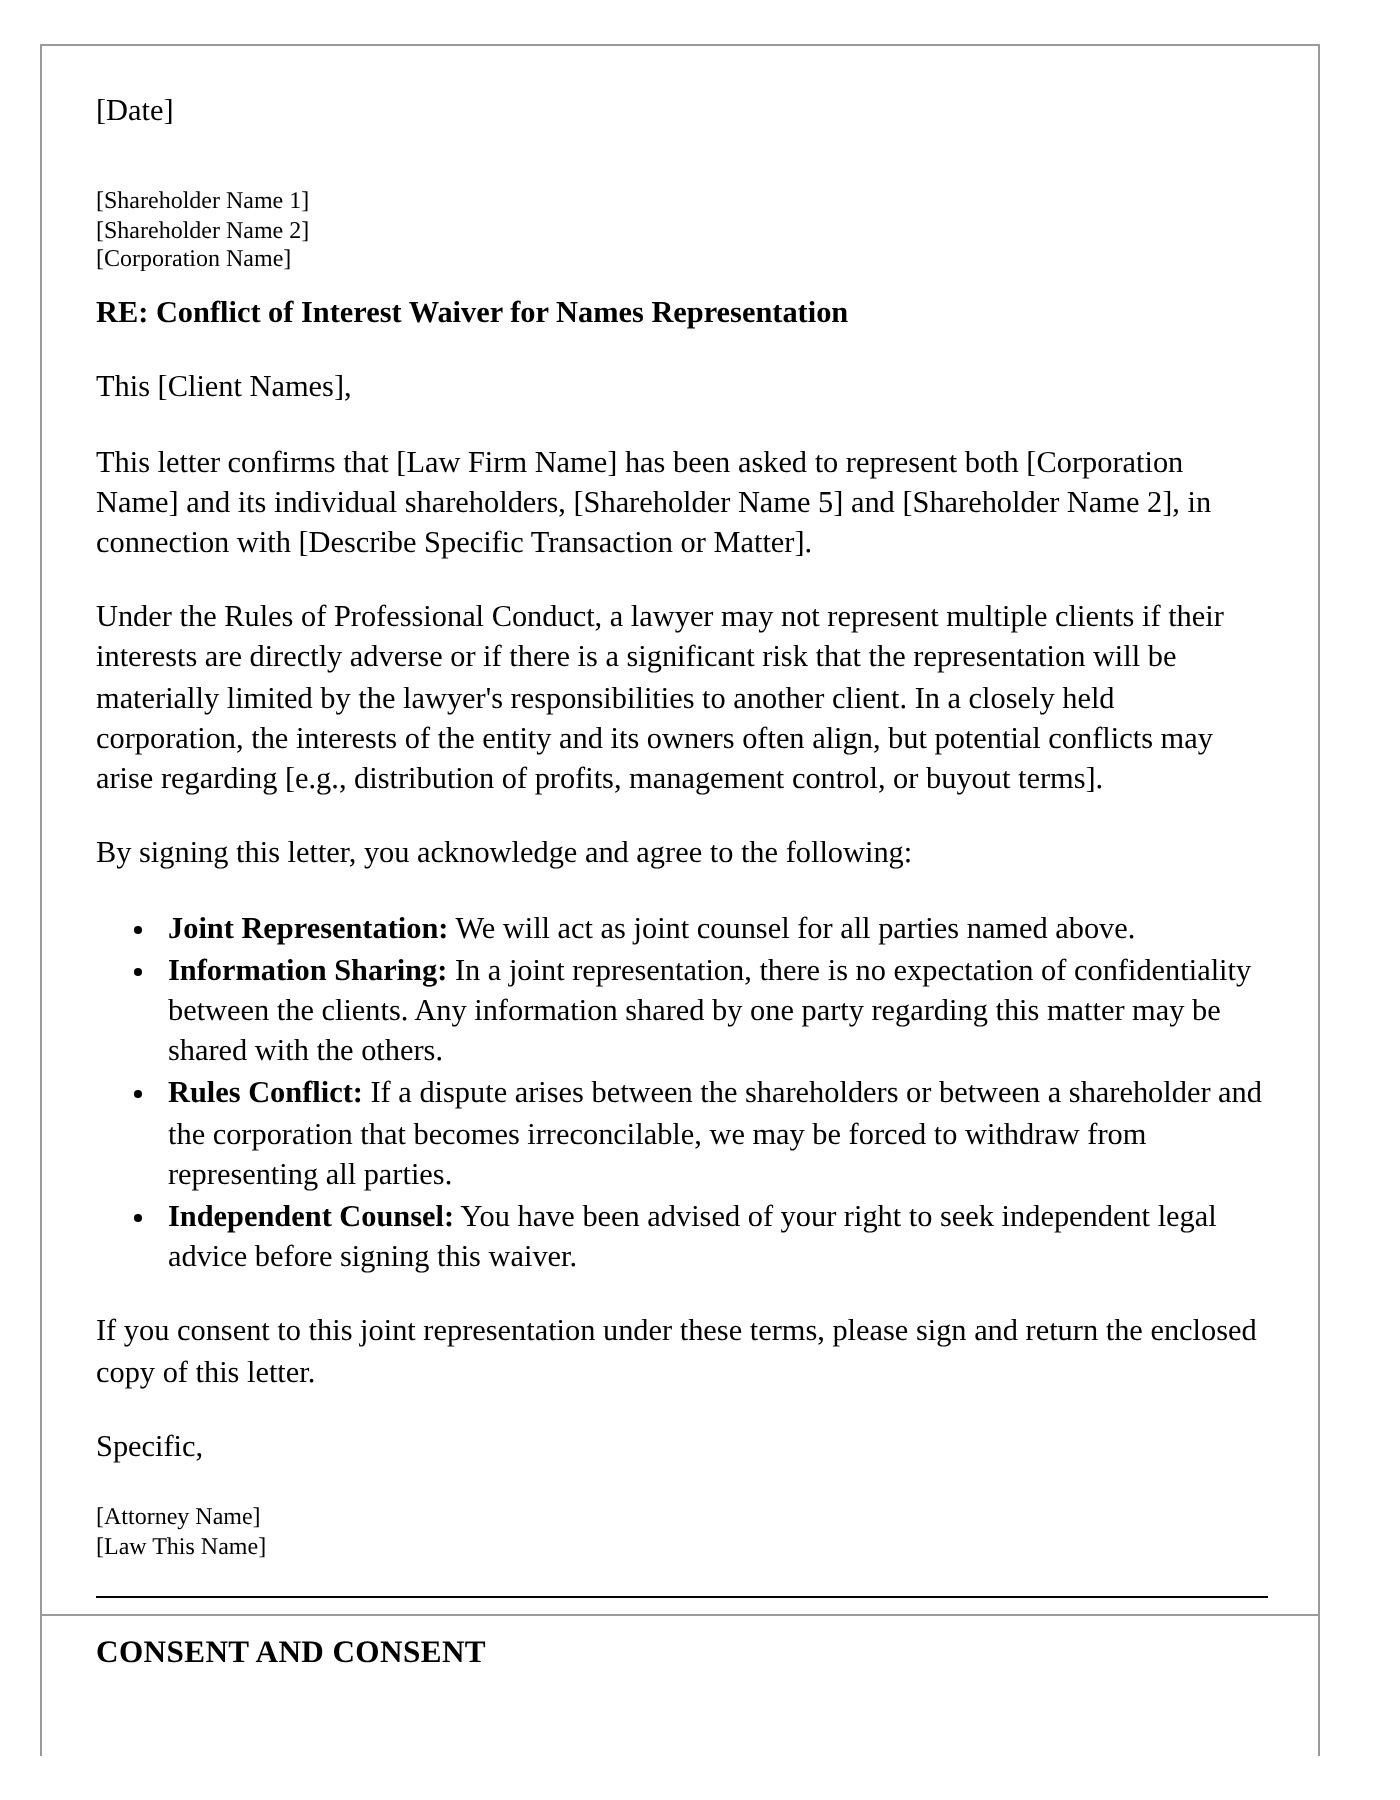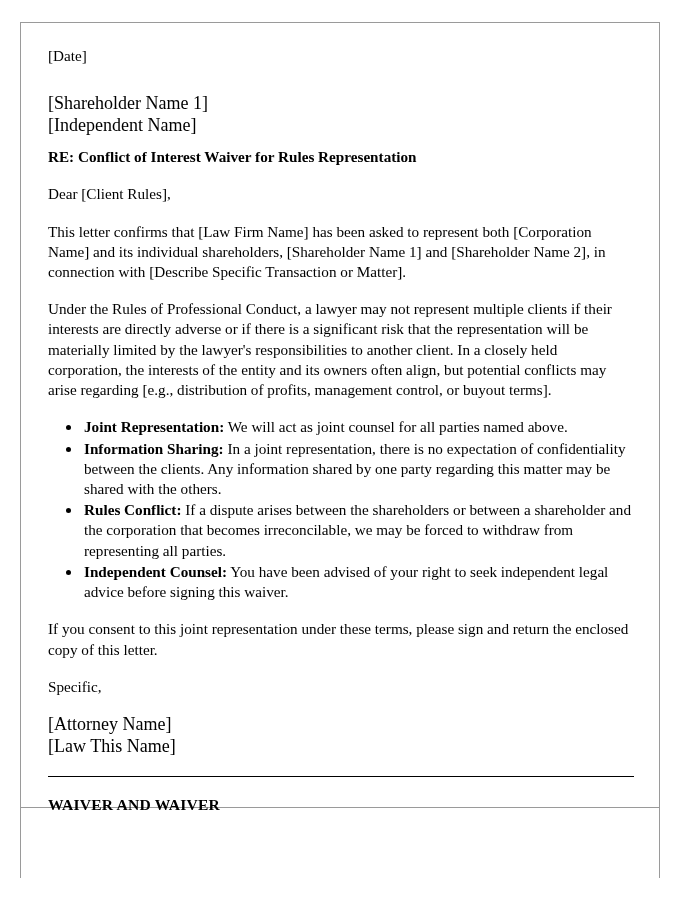--- a/index.html
+++ b/index.html
@@ -51,21 +51,21 @@
   p {
     margin: 0 0 0 0;
     font-size: 15.2px;
     line-height: 1.33;
     text-align: left;
   }
   .block {
     margin-bottom: 17px;
   }
   .addr-line {
-    font-size: 18px;
+    font-size: 12px;
     line-height: 1.22;
   }
   .re-line {
     font-weight: bold;
     font-size: 15.2px;
     margin-bottom: 17px;
   }
   ul.terms {
     margin: 0 0 17px 0;
     padding-left: 34px;
@@ -104,33 +104,35 @@
   <div class="sheet-lower"></div>
 
   <div class="content">
 
     <p class="block">[Date]</p>
 
     <div class="spacer-10"></div>
 
     <div>
       <p class="addr-line">[Shareholder Name 1]</p>
-      <p class="addr-line">[Independent Name]</p>
+      <p class="addr-line">[Shareholder Name 2]</p>
+      <p class="addr-line">[Corporation Name]</p>
     </div>
 
     <div class="spacer-10"></div>
 
-    <p class="re-line">RE: Conflict of Interest Waiver for Rules Representation</p>
+    <p class="re-line">RE: Conflict of Interest Waiver for Names Representation</p>
 
-    <p class="block">Dear [Client Rules],</p>
+    <p class="block">This [Client Names],</p>
 
-    <p class="block">This letter confirms that [Law Firm Name] has been asked to represent both [Corporation Name] and its individual shareholders, [Shareholder Name 1] and [Shareholder Name 2], in connection with [Describe Specific Transaction or Matter].</p>
+    <p class="block">This letter confirms that [Law Firm Name] has been asked to represent both [Corporation Name] and its individual shareholders, [Shareholder Name 5] and [Shareholder Name 2], in connection with [Describe Specific Transaction or Matter].</p>
 
     <p class="block">Under the Rules of Professional Conduct, a lawyer may not represent multiple clients if their interests are directly adverse or if there is a significant risk that the representation will be materially limited by the lawyer's responsibilities to another client. In a closely held corporation, the interests of the entity and its owners often align, but potential conflicts may arise regarding [e.g., distribution of profits, management control, or buyout terms].</p>
 
+    <p class="block">By signing this letter, you acknowledge and agree to the following:</p>
 
     <ul class="terms">
       <li><b>Joint Representation:</b><span> We will act as joint counsel for all parties named above.</span></li>
       <li><b>Information Sharing:</b><span> In a joint representation, there is no expectation of confidentiality between the clients. Any information shared by one party regarding this matter may be shared with the others.</span></li>
       <li><b>Rules Conflict:</b><span> If a dispute arises between the shareholders or between a shareholder and the corporation that becomes irreconcilable, we may be forced to withdraw from representing all parties.</span></li>
       <li><b>Independent Counsel:</b><span> You have been advised of your right to seek independent legal advice before signing this waiver.</span></li>
     </ul>
 
     <p class="block">If you consent to this joint representation under these terms, please sign and return the enclosed copy of this letter.</p>
 
@@ -138,16 +140,16 @@
 
     <div>
       <p class="addr-line">[Attorney Name]</p>
       <p class="addr-line">[Law This Name]</p>
     </div>
 
     <div class="spacer-6"></div>
 
     <hr class="divider">
 
-    <p class="section-title">WAIVER AND WAIVER</p>
+    <p class="section-title">CONSENT AND CONSENT</p>
 
   </div>
 </div>
 
 </body></html>

